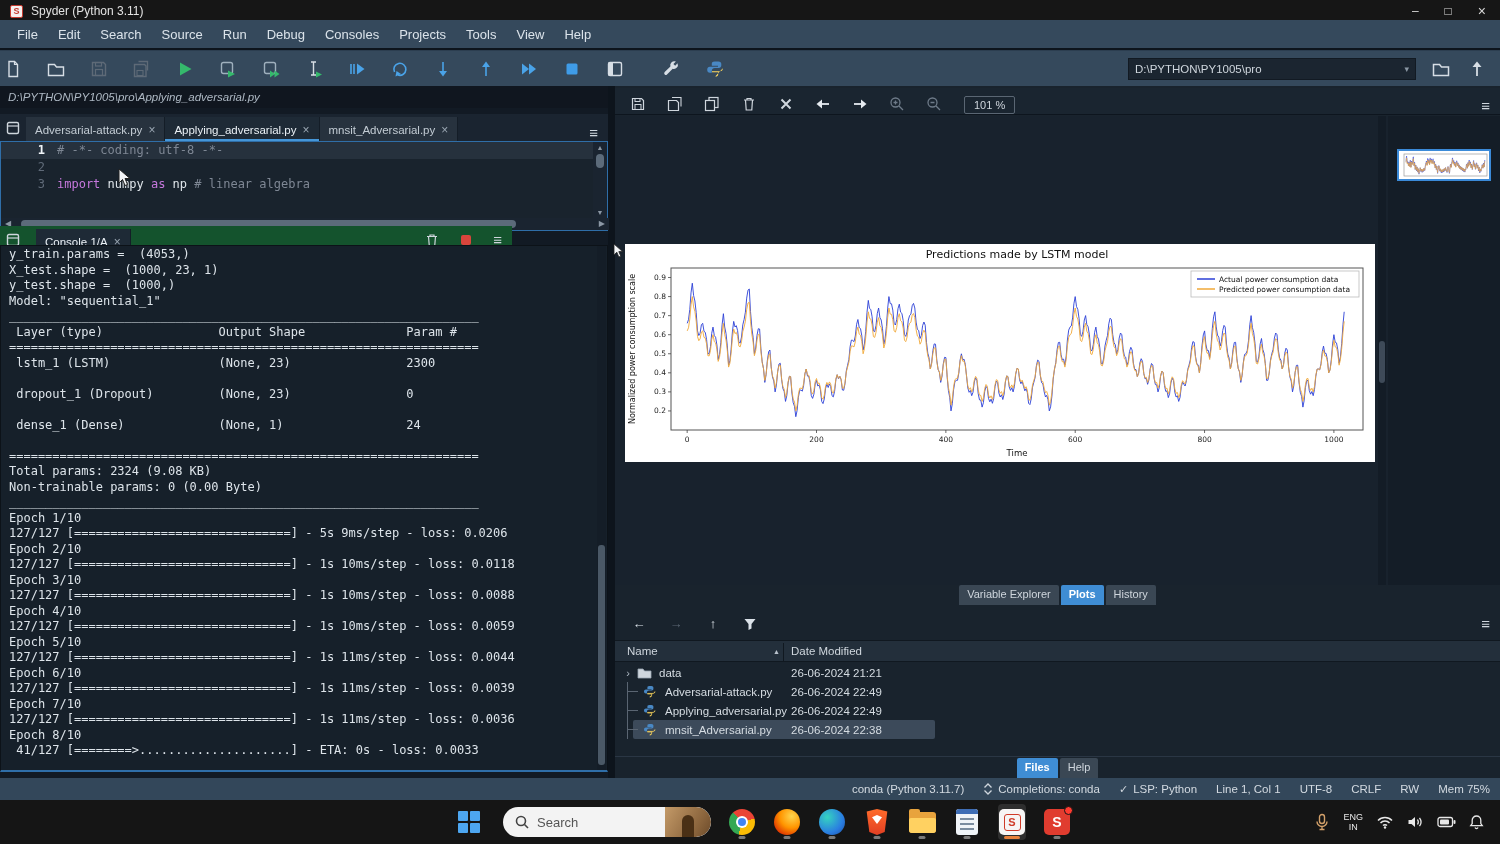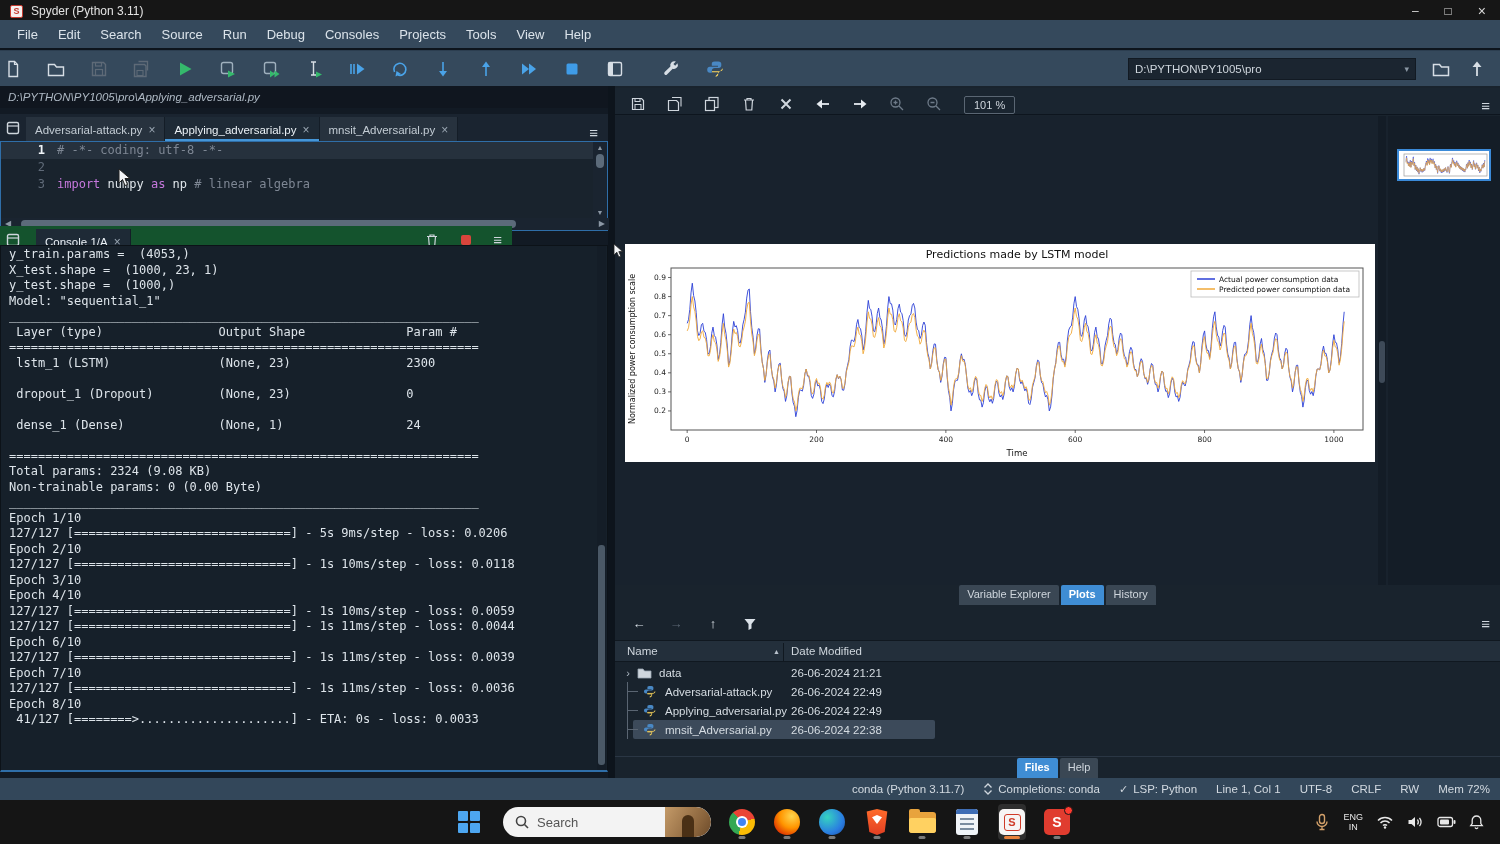--- a/index.html
+++ b/index.html
@@ -402,22 +402,24 @@
       <div class="cline"></div>
       <div class="cline">=================================================================</div>
       <div class="cline">Total params: 2324 (9.08 KB)</div>
       <div class="cline">Non-trainable params: 0 (0.00 Byte)</div>
       <div class="cline">_________________________________________________________________</div>
       <div class="cline">Epoch 1/10</div>
       <div class="cline">127/127 [==============================] - 5s 9ms/step - loss: 0.0206</div>
       <div class="cline">Epoch 2/10</div>
       <div class="cline">127/127 [==============================] - 1s 10ms/step - loss: 0.0118</div>
       <div class="cline">Epoch 3/10</div>
+      <div class="cline">127/127 [==============================] - 1s 10ms/step - loss: 0.0088</div>
       <div class="cline">Epoch 4/10</div>
       <div class="cline">127/127 [==============================] - 1s 10ms/step - loss: 0.0059</div>
+      <div class="cline">Epoch 5/10</div>
       <div class="cline">127/127 [==============================] - 1s 11ms/step - loss: 0.0044</div>
       <div class="cline">Epoch 6/10</div>
       <div class="cline">127/127 [==============================] - 1s 11ms/step - loss: 0.0039</div>
       <div class="cline">Epoch 7/10</div>
       <div class="cline">127/127 [==============================] - 1s 11ms/step - loss: 0.0036</div>
       <div class="cline">Epoch 8/10</div>
       <div class="cline"> 41/127 [========&gt;.....................] - ETA: 0s - loss: 0.0033</div>
     </div>
   <div class="cvsb">
     <span class="thumb"></span>
@@ -633,21 +635,21 @@
     <span>Completions: conda</span>
   </span>
   <span class="sb-item">
     <span class="check">✓</span>
     <span>LSP: Python</span>
   </span>
   <span class="sb-item">Line 1, Col 1</span>
   <span class="sb-item">UTF-8</span>
   <span class="sb-item">CRLF</span>
   <span class="sb-item">RW</span>
-  <span class="sb-item">Mem 72%</span>
+  <span class="sb-item">Mem 75%</span>
 </div>
 
 <div class="taskbar">
   <div class="tb-center">
     <span class="tkapp" style="width:34px;">
       <span class="startgrid">
           <i></i>
           <i></i>
           <i></i>
           <i></i>

